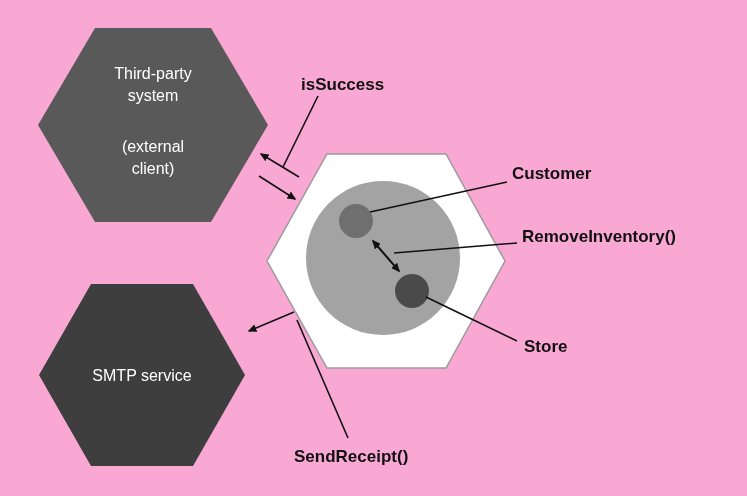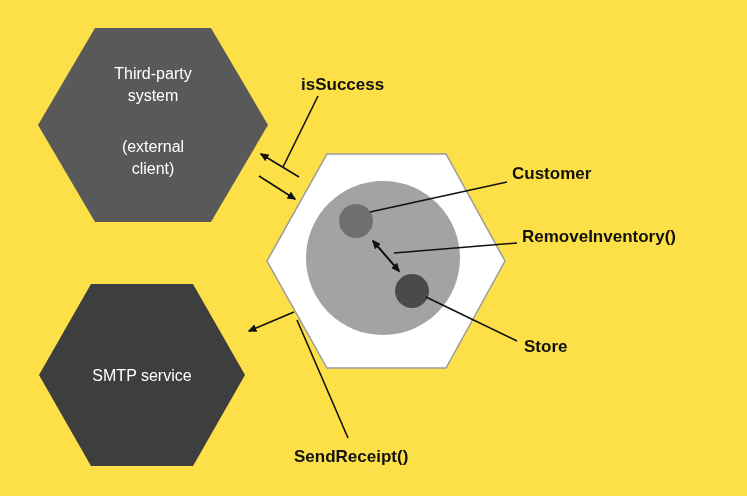--- a/index.html
+++ b/index.html
@@ -5,21 +5,21 @@
   html, body {
     margin: 0;
     padding: 0;
     background: #ffffff;
     font-family: "Liberation Sans", sans-serif;
   }
   .diagram-stage {
     position: relative;
     width: 747px;
     height: 496px;
-    background: #fde047;
+    background: #f9a8d4;
     overflow: hidden;
   }
   svg { display: block; }
   .hex-label {
     font-family: "Liberation Sans", sans-serif;
     font-size: 16px;
     font-weight: 400;
   }
   .callout-label {
     font-family: "Liberation Sans", sans-serif;

